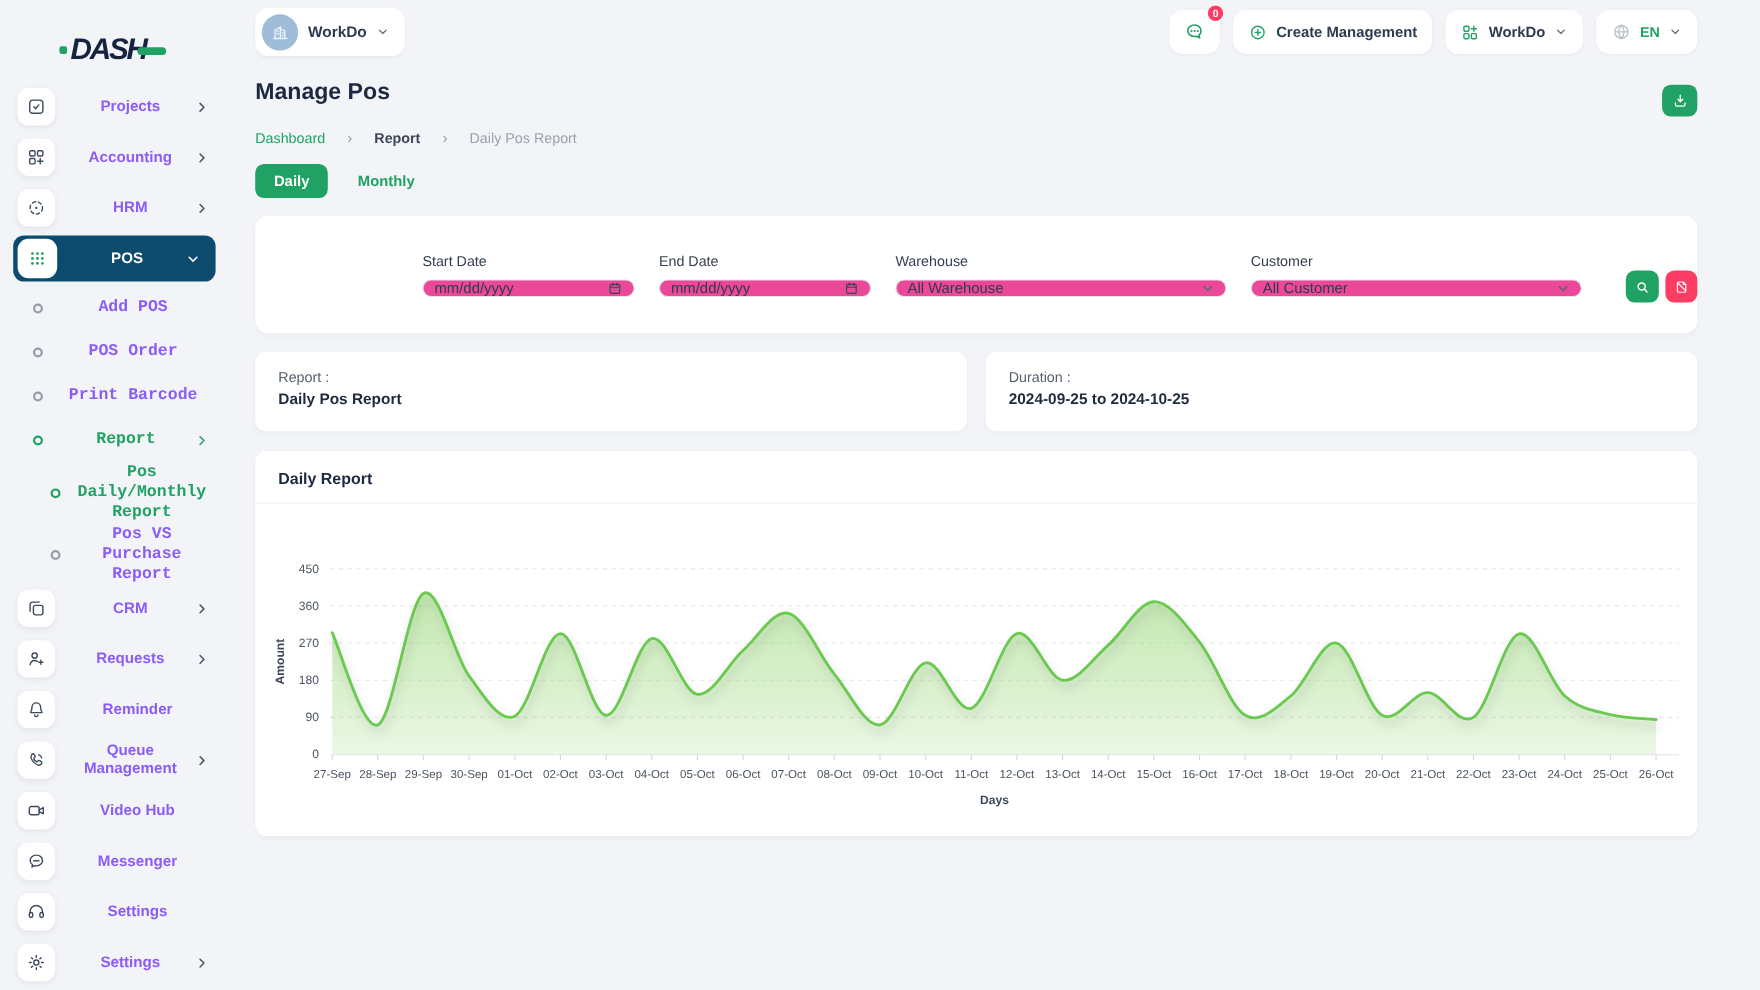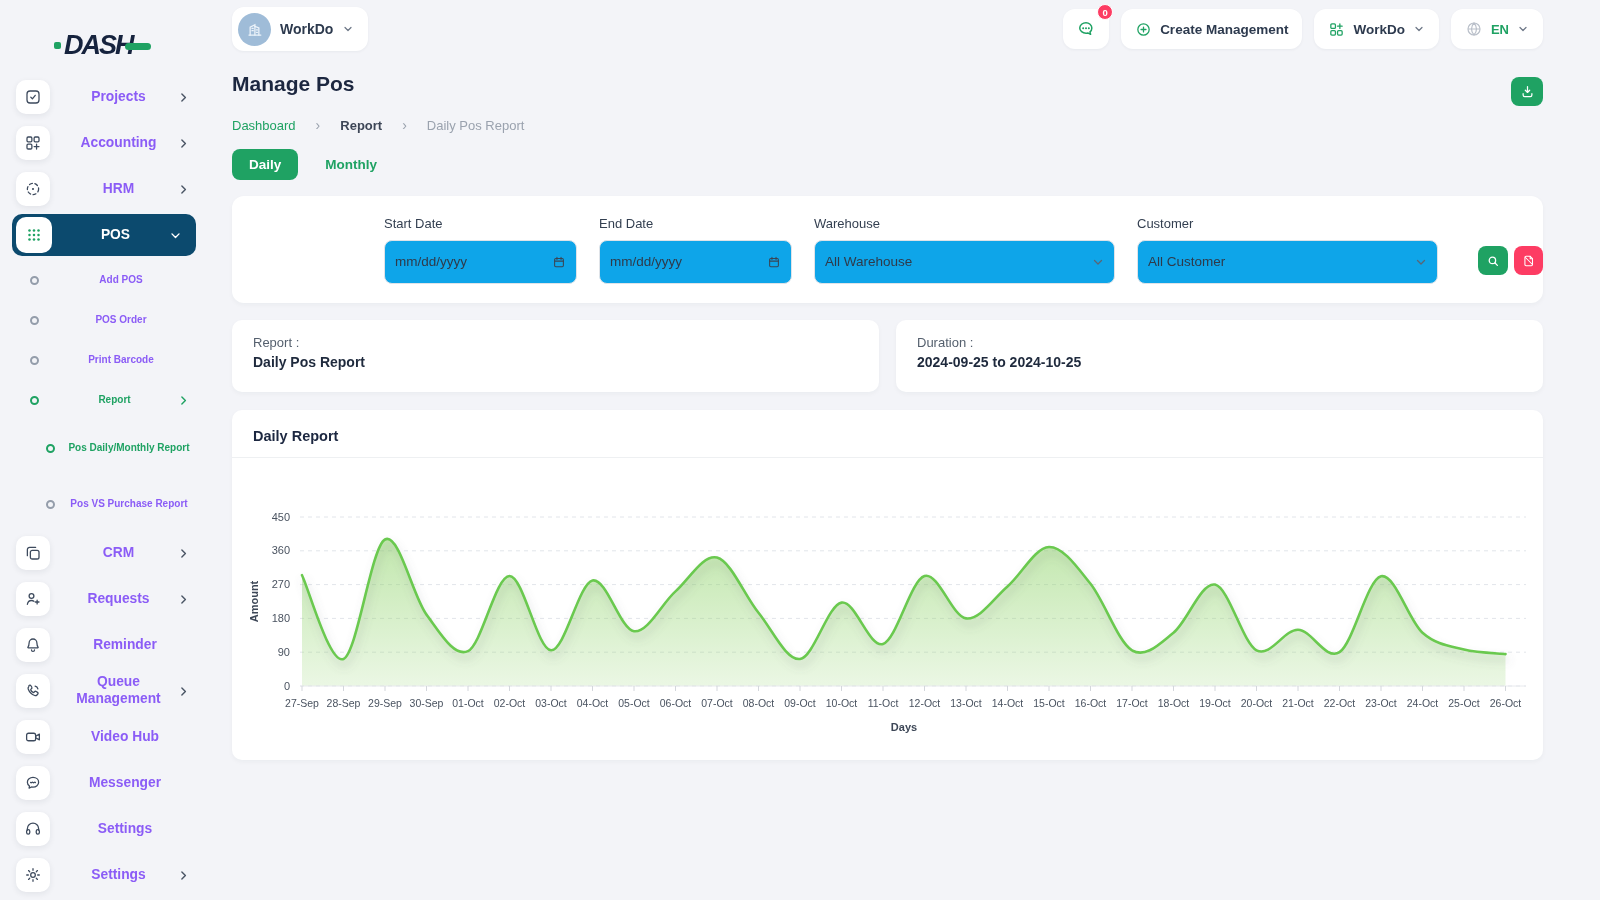--- a/index.html
+++ b/index.html
@@ -18,21 +18,21 @@
   .nav-item .icon-box svg { width:18px; height:18px; }
   .nav-item .nv-label { font-size:13.8px; font-weight:600; color:#8b5cf6; margin-left:10px; flex:1; line-height:1.2; }
   .nav-item .chev { width:13px; height:13px; color:#4a5565; flex:0 0 auto; }
   .nav-item.active0 { background:#0c4a6e; border-radius:10px; margin-left:12px; margin-right:16px; padding:0 14px 0 4px; }
   .nav-item.active0 .icon-box { background:#fff; color:#1fa263; box-shadow:none; width:36px; height:36px; }
   .nav-item.active0 .nv-label { color:#fff; font-weight:700; }
   .nav-item.active0 .chev { color:#fff; transform:rotate(90deg); }
   .nav-item.lvl1 { height:40px; margin-bottom:0; padding-left:30px; }
   .nav-item.lvl2 { height:56px; margin-bottom:0; padding-left:46px; }
   .sub-dot { width:9px; height:9px; border-radius:50%; border:2px solid #949dab; flex:0 0 auto; }
-  .nav-item.lvl1 .nv-label, .nav-item.lvl2 .nv-label { font-size:10px; margin-left:13px; }
+  .nav-item.lvl1 .nv-label, .nav-item.lvl2 .nv-label { font-size:15px; margin-left:13px;font-family:Liberation Mono, monospace; }
   .nav-item.subactive .nv-label { color:#1fa263; }
   .nav-item.subactive .sub-dot { border-color:#1fa263; }
   .nav-item.subactive .chev { color:#1fa263; }
 
   
   .main { margin-left:212px; }
   .topbar { display:flex; align-items:center; height:58px; padding:0 57px 0 20px; }
   .pill { display:flex; align-items:center; background:#fff; border:none; border-radius:12px; box-shadow:0 1px 3px rgba(20,30,50,.05); cursor:pointer; font-family:inherit; }
   .ws-pill { height:44px; padding:0 14px 0 6px; gap:9px; }
   .ws-avatar { width:33px; height:33px; border-radius:50%; background:#9fbcd8; display:flex; align-items:center; justify-content:center; }
@@ -63,21 +63,21 @@
   .export-btn svg { width:15px; height:15px; }
 
   .tabs { display:flex; align-items:center; gap:10px; margin-top:16px; }
   .tab { border:none; background:transparent; font-family:inherit; font-size:13.5px; font-weight:600; padding:8px 17px; border-radius:8px; cursor:pointer; color:#1fa263;text-align:center; }
   .tab.active { background:#1fa263; color:#fff; }
 
   .card { background:#fff; border-radius:12px; box-shadow:0 2px 5px rgba(30,41,59,.04); }
   .filter-card { margin-top:16px; height:107px; display:flex; align-items:center; padding:0 0 0 152px; gap:22px; }
   .f-col { display:flex; flex-direction:column; }
   .f-label { font-size:13px; font-weight:500; color:#333f50; margin-bottom:9px; }
-  .field { height:44px; border:1px solid #dfe3e8; border-radius:8px; display:flex; align-items:center; padding:0 10px; background:#0ea5e9; font-size:13.5px; color:#2f3a4a; cursor:pointer; }
+  .field { height:16px; border:1px solid #dfe3e8; border-radius:8px; display:flex; align-items:center; padding:0 10px; background:#ec4899; font-size:13.5px; color:#2f3a4a; cursor:pointer; }
   .field.date { width:193px; justify-content:space-between; }
   .field.date input { border:none; outline:none; font-family:inherit; font-size:13.5px; color:#2f3a4a; width:120px; background:transparent; }
   .field.date input::placeholder { color:#2f3a4a; opacity:1; }
   .field.date svg { width:14px; height:14px; color:#3a4554; }
   .field.select { width:301px; justify-content:space-between; }
   .field.select svg { width:12px; height:12px; color:#5a6575; }
   .f-actions { display:flex; gap:6px; margin-left:auto; padding-top:22px; }
   .search-btn { width:30px; height:29px; background:#1fa263; color:#fff; }
   .reset-btn { width:29px; height:29px; background:#fd3c63; color:#fff; }
   .search-btn svg, .reset-btn svg { width:14px; height:14px; }

